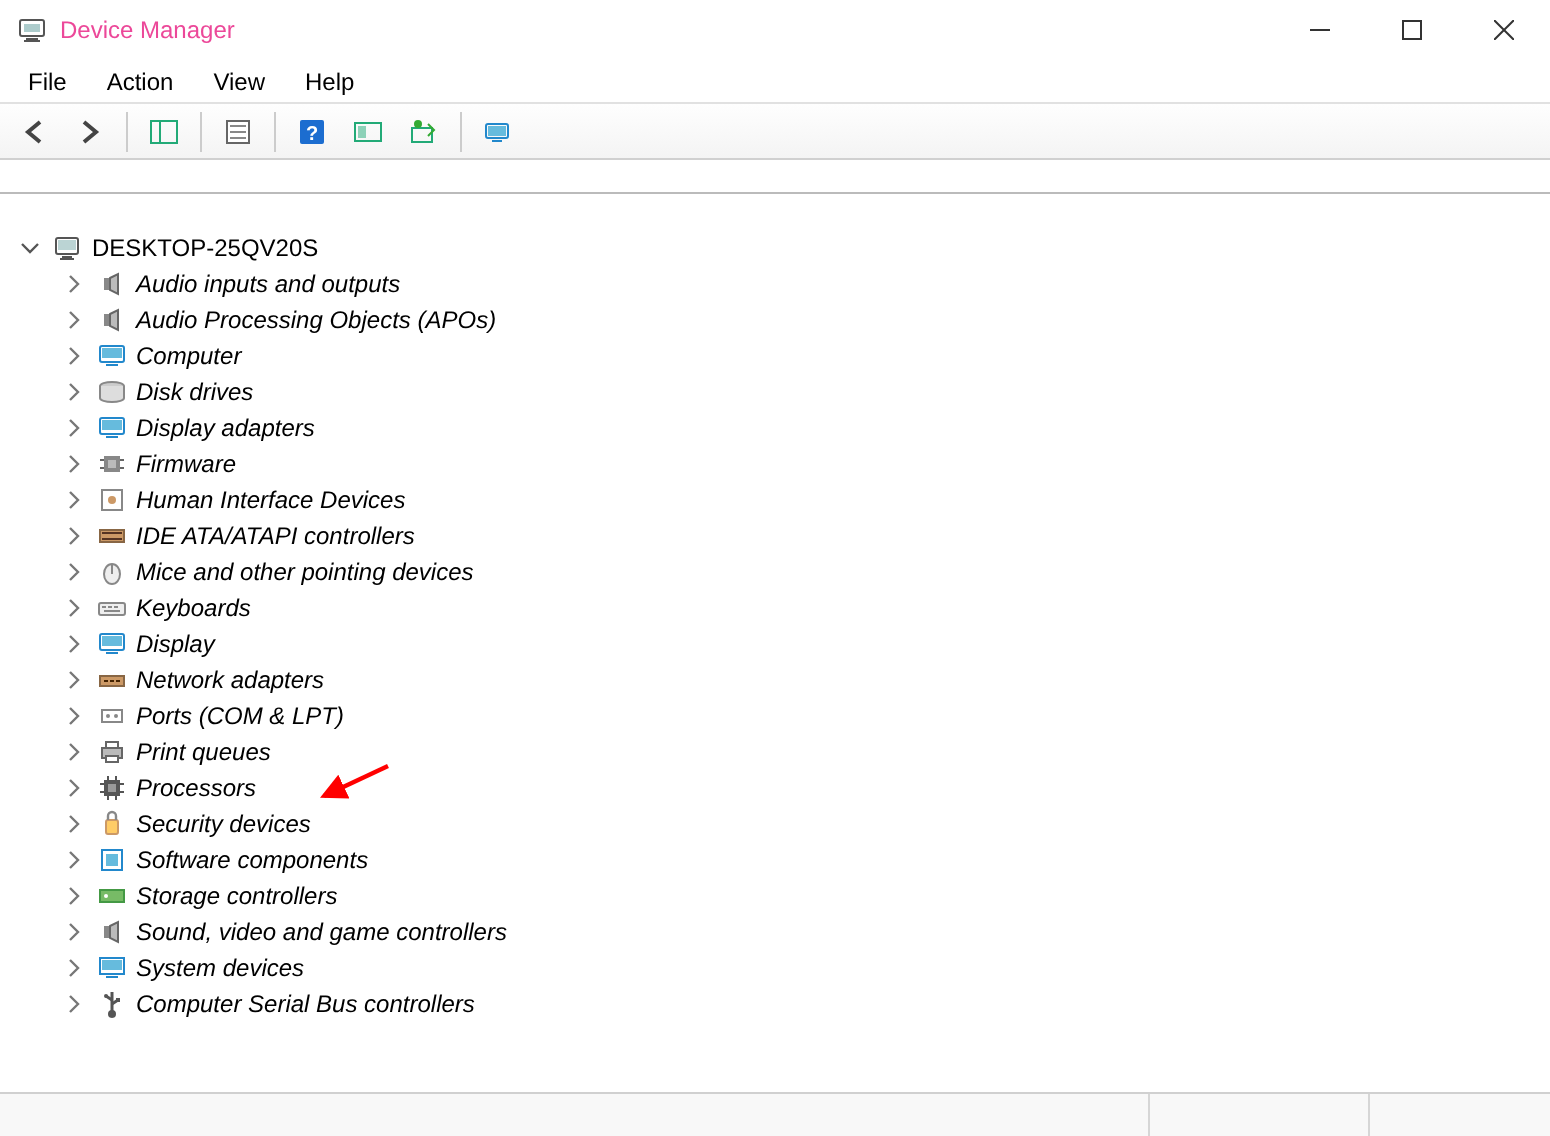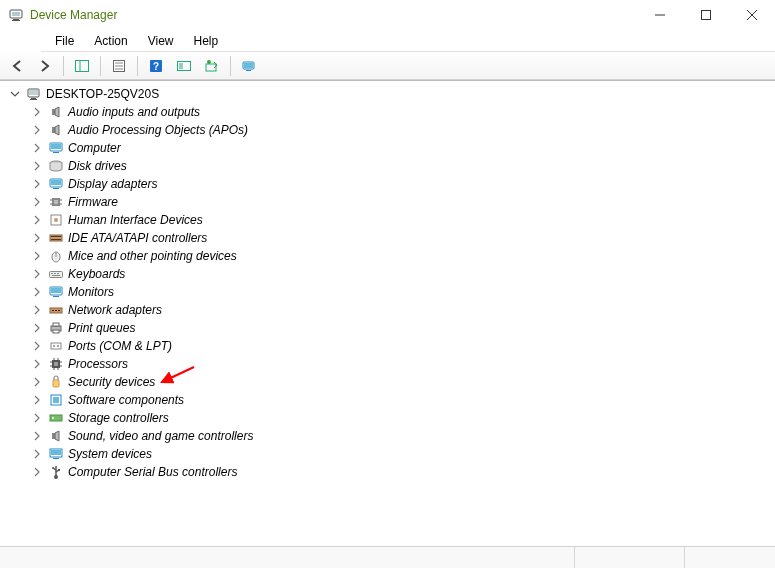--- a/index.html
+++ b/index.html
@@ -18,43 +18,43 @@
       height: 30px;
       display: flex;
       align-items: center;
       padding: 0 0 0 8px;
       background: #fff;
     }
     .titlebar .app-icon {
       width: 16px; height: 16px; margin-right: 6px;
       display: inline-flex; align-items: center; justify-content: center;
     }
-    .titlebar .title { flex: 1; color: #4d7c0f; }
+    .titlebar .title { flex: 1; color: #ec4899; }
     .winbtn {
       width: 46px; height: 30px; display: inline-flex;
       align-items: center; justify-content: center; color: #666;
     }
     .menubar {
       height: 22px; display: flex; align-items: center;
-      padding: 0 4px; border-bottom: 1px solid #e1e1e1; margin-left: 41px;
+      padding: 0 4px; border-bottom: 1px solid #e1e1e1;
     }
     .menubar .menu-item { padding: 2px 10px; cursor: default; }
     .toolbar {
       height: 28px; display: flex; align-items: center;
       padding: 0 4px; gap: 2px; border-bottom: 1px solid #d0d0d0;
       background: linear-gradient(#fefefe,#f4f4f4);
     }
     .tbtn {
       width: 26px; height: 24px; display: inline-flex;
       align-items: center; justify-content: center; border: 1px solid transparent;
     }
     .tsep { width: 1px; height: 20px; background: #ccc; margin: 0 3px; }
     .tree-area {
-      flex: 1; overflow: auto; padding: 4px 6px;
-      border-top: 1px solid #bbb; position: relative;
+      flex: 1; overflow: auto; padding: 18px 6px;
+      border-top: 1px solid #bbb; position: relative; margin-top: 16px;
     }
     .root-row, .child-row {
       display: flex; align-items: center; height: 18px;
       white-space: nowrap;
     }
     .root-row { padding-left: 2px; }
     .child-row { padding-left: 24px; font-style: italic; }
     .expander {
       width: 14px; height: 14px; display: inline-flex;
       align-items: center; justify-content: center;
@@ -347,21 +347,21 @@
             <path d="M3 1 L7 5 L3 9" fill="none" stroke="#777" stroke-width="1.2"></path>
           </svg>
         </span>
         <span class="dev-icon">
           <svg width="16" height="16">
             <rect x="2" y="3" width="12" height="8" rx="1" fill="none" stroke="#28c"></rect>
             <rect x="3" y="4" width="10" height="5" fill="#6bd"></rect>
             <rect x="5" y="12" width="6" height="1" fill="#28c"></rect>
           </svg>
         </span>
-        <span class="label">Monitors</span>
+        <span class="label">Display</span>
       </div>
       <div class="child-row">
         <span class="expander">
           <svg width="10" height="10">
             <path d="M3 1 L7 5 L3 9" fill="none" stroke="#777" stroke-width="1.2"></path>
           </svg>
         </span>
         <span class="dev-icon">
           <svg width="16" height="16">
             <rect x="2" y="6" width="12" height="5" fill="#c96" stroke="#864"></rect>
@@ -373,41 +373,41 @@
         <span class="label">Network adapters</span>
       </div>
       <div class="child-row">
         <span class="expander">
           <svg width="10" height="10">
             <path d="M3 1 L7 5 L3 9" fill="none" stroke="#777" stroke-width="1.2"></path>
           </svg>
         </span>
         <span class="dev-icon">
           <svg width="16" height="16">
+            <rect x="3" y="5" width="10" height="6" fill="none" stroke="#888"></rect>
+            <circle cx="6" cy="8" r="1" fill="#888"></circle>
+            <circle cx="10" cy="8" r="1" fill="#888"></circle>
+          </svg>
+        </span>
+        <span class="label">Ports (COM &amp; LPT)</span>
+      </div>
+      <div class="child-row">
+        <span class="expander">
+          <svg width="10" height="10">
+            <path d="M3 1 L7 5 L3 9" fill="none" stroke="#777" stroke-width="1.2"></path>
+          </svg>
+        </span>
+        <span class="dev-icon">
+          <svg width="16" height="16">
             <rect x="3" y="6" width="10" height="5" fill="#bbb" stroke="#666"></rect>
             <rect x="5" y="3" width="6" height="3" fill="#fff" stroke="#666"></rect>
             <rect x="5" y="10" width="6" height="3" fill="#fff" stroke="#666"></rect>
           </svg>
         </span>
         <span class="label">Print queues</span>
-      </div>
-      <div class="child-row">
-        <span class="expander">
-          <svg width="10" height="10">
-            <path d="M3 1 L7 5 L3 9" fill="none" stroke="#777" stroke-width="1.2"></path>
-          </svg>
-        </span>
-        <span class="dev-icon">
-          <svg width="16" height="16">
-            <rect x="3" y="5" width="10" height="6" fill="none" stroke="#888"></rect>
-            <circle cx="6" cy="8" r="1" fill="#888"></circle>
-            <circle cx="10" cy="8" r="1" fill="#888"></circle>
-          </svg>
-        </span>
-        <span class="label">Ports (COM &amp; LPT)</span>
       </div>
       <div class="child-row">
         <span class="expander">
           <svg width="10" height="10">
             <path d="M3 1 L7 5 L3 9" fill="none" stroke="#777" stroke-width="1.2"></path>
           </svg>
         </span>
         <span class="dev-icon">
           <svg width="16" height="16">
             <rect x="4" y="4" width="8" height="8" fill="#555"></rect>

